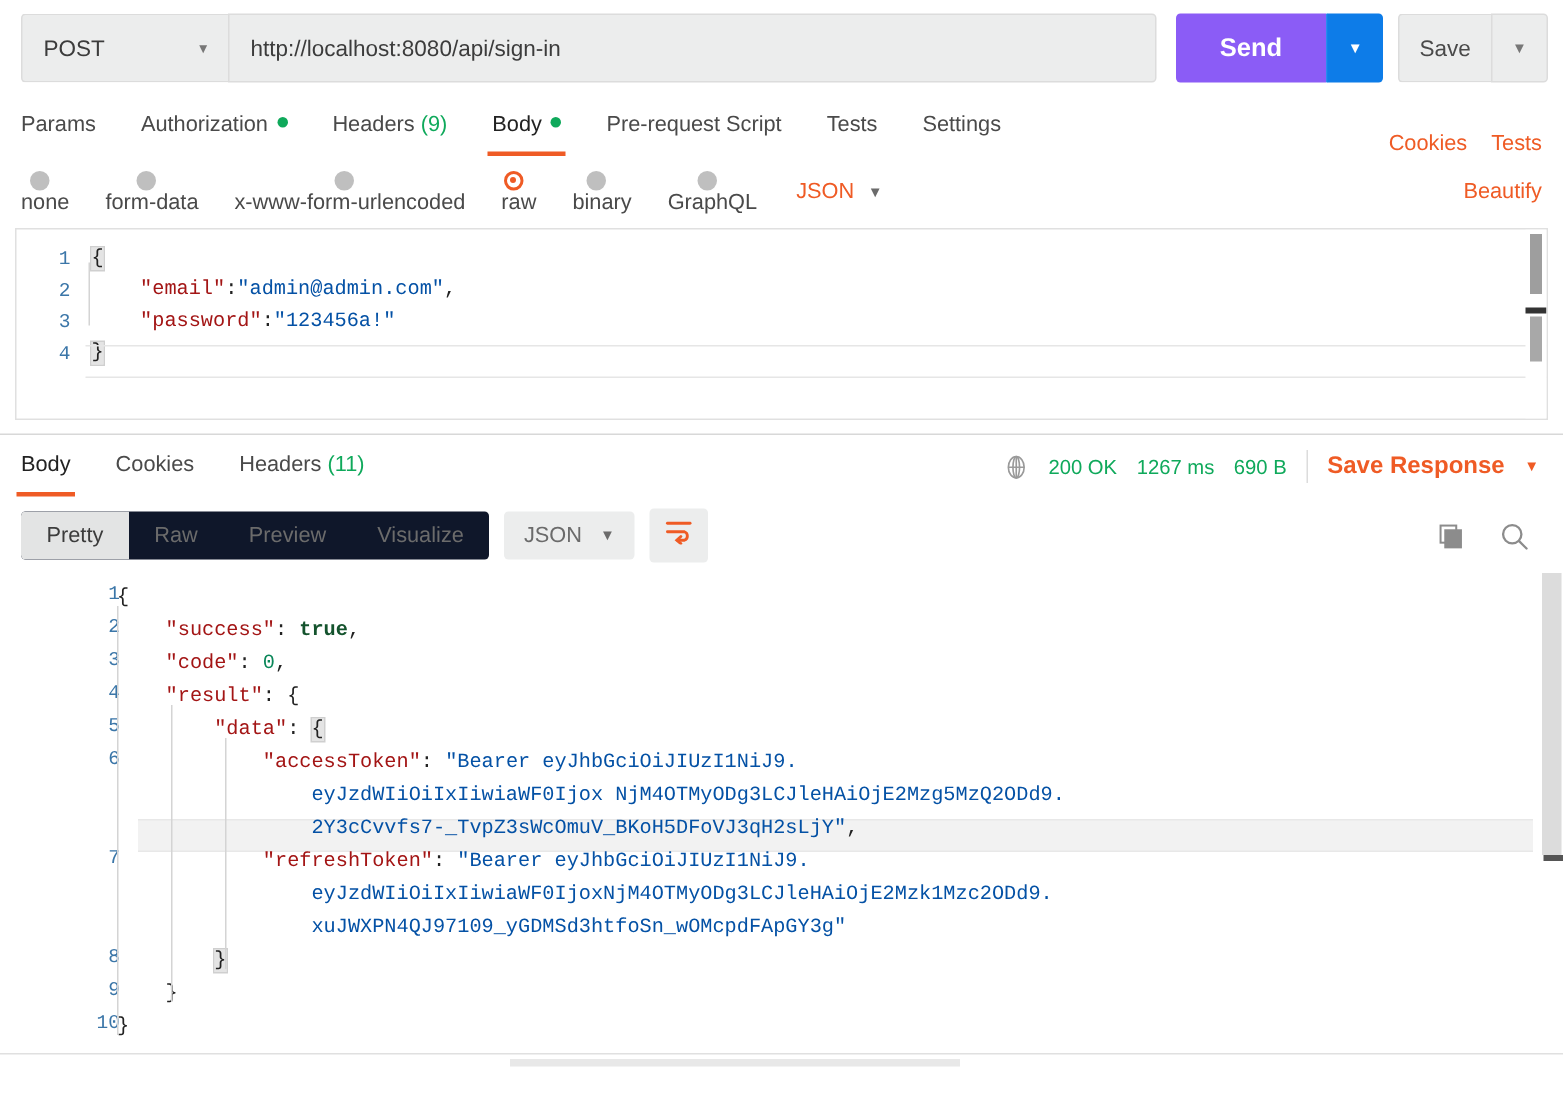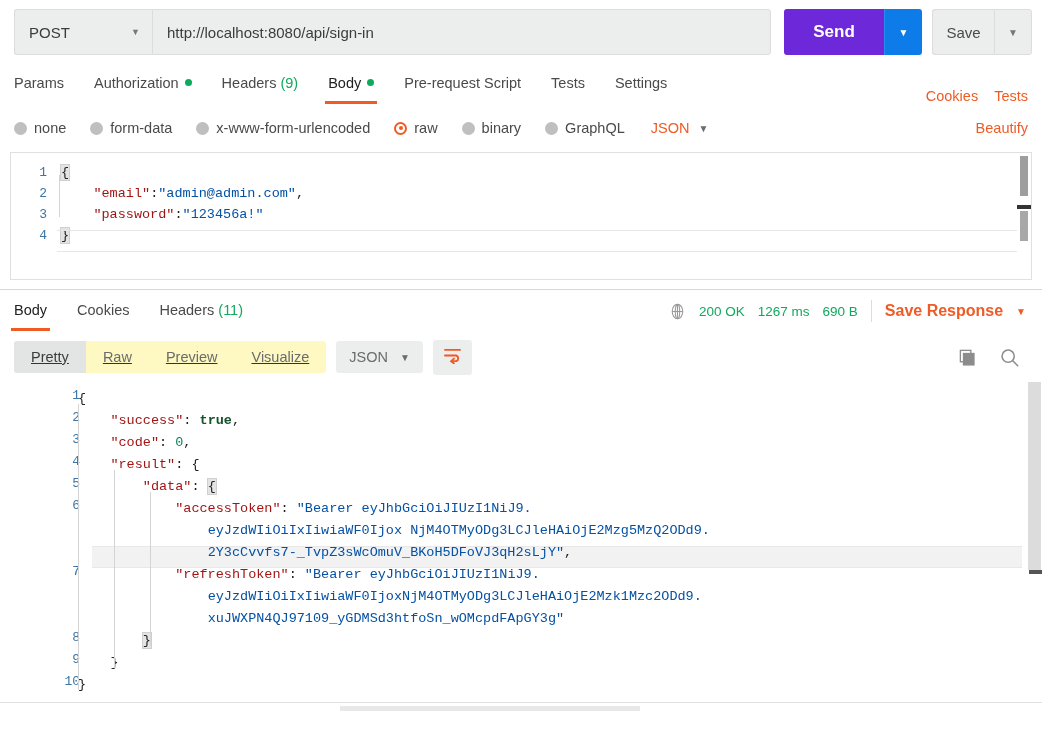--- a/index.html
+++ b/index.html
@@ -34,21 +34,21 @@
     background: #eceded;
     border: 1px solid #dcdcdc;
     border-radius: 0 3px 3px 0;
     padding: 0 14px;
     font-size: 15px; color: #3c3c3c;
     font-family: "Liberation Sans", sans-serif;
     outline: none;
   }
   .send-group { display: flex; margin-left: 13px; }
   .send-btn {
-    background: #6d28d9; color: #fff;
+    background: #8b5cf6; color: #fff;
     border: none; height: 46px; width: 100px;
     font-size: 17px; font-weight: bold;
     font-family: "Liberation Sans", sans-serif;
     border-radius: 3px 0 0 3px; cursor: pointer;
   }
   .send-caret {
     background: #0d7ce8; color: #fff;
     border: none; height: 46px; width: 38px;
     border-left: 1px solid #2b8cf0;
     border-radius: 0 3px 3px 0; cursor: pointer;
@@ -101,20 +101,21 @@
   
   .body-types {
     display: flex; align-items: center;
     padding: 0 14px; height: 48px;
   }
   .radio-opt {
     display: flex; align-items: center;
     margin-right: 24px; cursor: pointer;
     font-size: 14.5px; color: #4a4a4a;
     white-space: nowrap;
+    flex-direction: column;
   }
   .radio {
     width: 13px; height: 13px; border-radius: 50%;
     background: #bfbfbf; margin-right: 7px;
     display: inline-block; position: relative;
   }
   .radio.on { background: #fff; border: 2px solid #ef5b25; }
   .radio.on::after {
     content: ""; position: absolute;
     left: 2.5px; top: 2.5px; width: 4px; height: 4px;
@@ -189,23 +190,22 @@
   .meta-divider { width: 1px; height: 22px; background: #dcdcdc; }
   .save-resp { color: #ef5b25; font-size: 16px; font-weight: bold; cursor: pointer; }
   .globe-icon { display: inline-flex; align-items: center; color: #9a9a9a; }
 
   
   .resp-toolbar {
     display: flex; align-items: center;
     padding: 0 14px; height: 50px; gap: 10px;
   }
   .seg-group {
-    display: flex; background: #fef9c3; border-radius: 3px;
+    display: flex; background: #0f172a; border-radius: 3px;
     overflow: hidden;
-    text-decoration: underline;
   }
   .seg {
     padding: 8px 17px; font-size: 14.5px;
     color: #6b6b6b; cursor: pointer;
   }
   .seg.active { color: #3c3c3c; background: #e3e4e4; }
   .fmt-sel {
     display: flex; align-items: center; gap: 12px;
     background: #eceded; border-radius: 3px;
     padding: 8px 13px; font-size: 14.5px;

